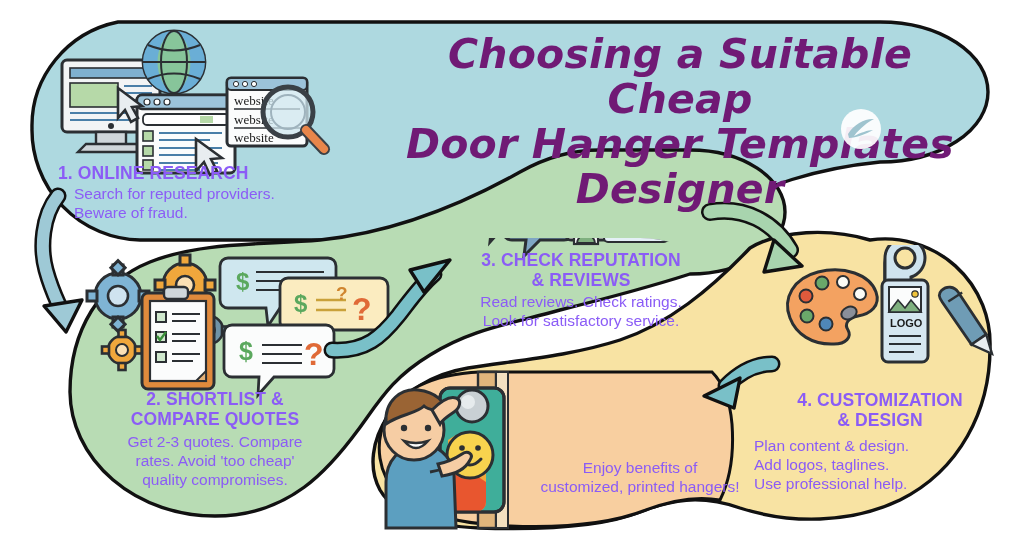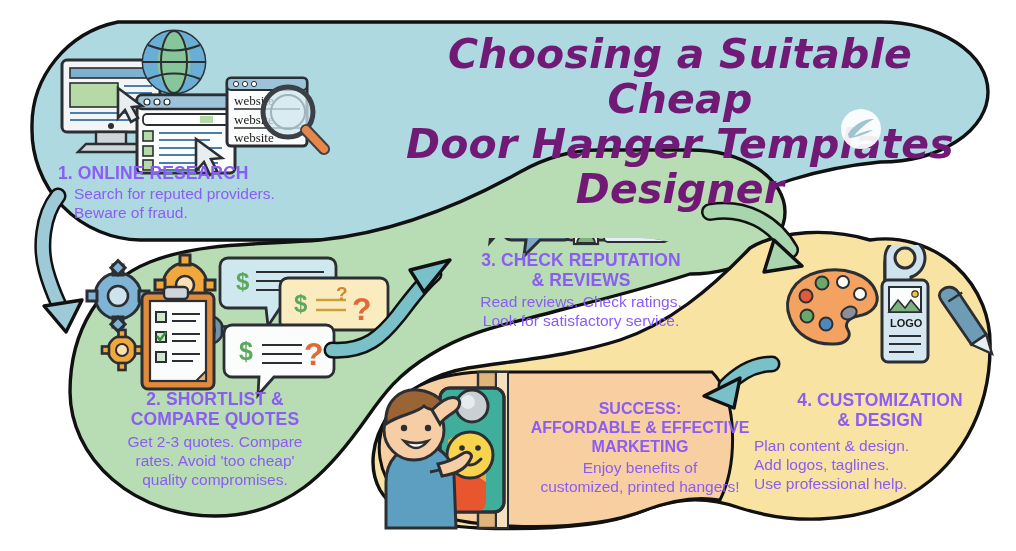--- a/index.html
+++ b/index.html
@@ -466,24 +466,19 @@
     <div class="tb steph s4h">
       <div>4. CUSTOMIZATION</div>
       <div>&amp; DESIGN</div>
     </div>
     <div class="tb stepb s4b">
       <div>Plan content &amp; design.</div>
       <div>Add logos, taglines.</div>
       <div>Use professional help.</div>
     </div>
 
-    <div class="tb suc-h">
-      <div>SUCCESS:</div>
-      <div>AFFORDABLE &amp; EFFECTIVE</div>
-      <div>MARKETING</div>
-    </div>
     <div class="tb suc-b">
       <div>Enjoy benefits of</div>
       <div>customized, printed hangers!</div>
     </div>
 
   </div>
 </div>
 
 </body></html>

